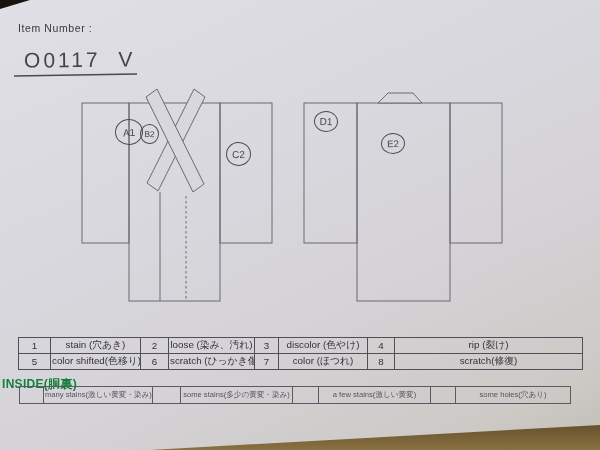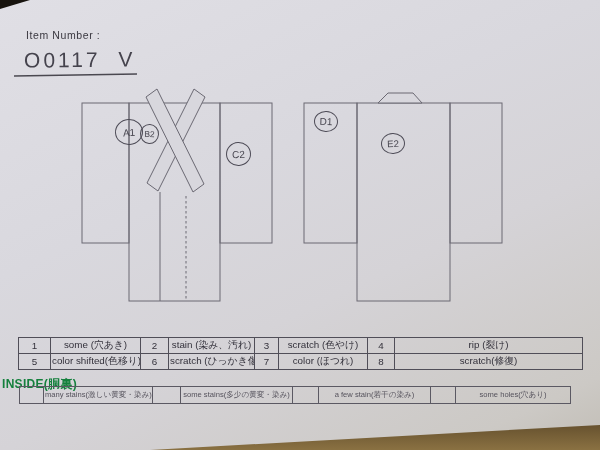--- a/index.html
+++ b/index.html
@@ -7,21 +7,21 @@
     width:600px;height:450px;position:relative;overflow:hidden;
     background:linear-gradient(180deg,#17130e 0%,#221a10 82%,#5e4a2a 93%,#8a7142 100%);
     font-family:"Liberation Sans",sans-serif;
   }
   .paper{
     position:absolute;inset:0;
     clip-path:polygon(0 9px,30px 0,600px 0,600px 425px,150px 450px,0 450px);
     background:linear-gradient(155deg,#e0dfe5 0%,#d9d8de 38%,#d5d3d7 62%,#ccc9c5 90%,#c1bdb5 100%);
   }
   .item-label{
-    position:absolute;left:18px;top:29px;font-size:10.5px;color:#3a3840;letter-spacing:.6px;margin-left:8px;
+    position:absolute;left:18px;top:22px;font-size:10.5px;color:#3a3840;letter-spacing:.6px;
   }
   .item-value{
     position:absolute;left:24px;top:48px;font-size:21px;color:#45434d;
     letter-spacing:3px;word-spacing:9px;transform:rotate(-.6deg);
   }
   svg.diagram{position:absolute;left:0;top:0;}
   .marker{
     position:absolute;border:1.4px solid #4d4b56;border-radius:50%;
     display:flex;align-items:center;justify-content:center;
     color:#45434d;background:transparent;box-sizing:border-box;
@@ -98,25 +98,25 @@
     <col style="width:28px">
       <col style="width:86px">
     <col style="width:24px">
       <col style="width:89px">
     <col style="width:27px">
       <col style="width:188px">
   </colgroup>
   <tbody>
       <tr>
     <td>1</td>
-    <td>some (穴あき)</td>
+    <td>stain (穴あき)</td>
     <td>2</td>
-    <td>stain (染み、汚れ)</td>
+    <td>loose (染み、汚れ)</td>
     <td>3</td>
-    <td>scratch (色やけ)</td>
+    <td>discolor (色やけ)</td>
     <td>4</td>
     <td>rip (裂け)</td>
   </tr>
   <tr>
     <td>5</td>
     <td>color shifted(色移り)</td>
     <td>6</td>
     <td>scratch (ひっかき傷)</td>
     <td>7</td>
     <td>color (ほつれ)</td>
@@ -139,18 +139,18 @@
     <col style="width:25px">
       <col style="width:115px">
   </colgroup>
   <tbody>
       <tr>
     <td></td>
     <td>many stains(激しい黄変・染み)</td>
     <td></td>
     <td>some stains(多少の黄変・染み)</td>
     <td></td>
-    <td>a few stain(若干の染み)</td>
+    <td>a few stains(激しい黄変)</td>
     <td></td>
     <td>some holes(穴あり)</td>
   </tr>
 </tbody>
   </table>
 
 </body></html>

